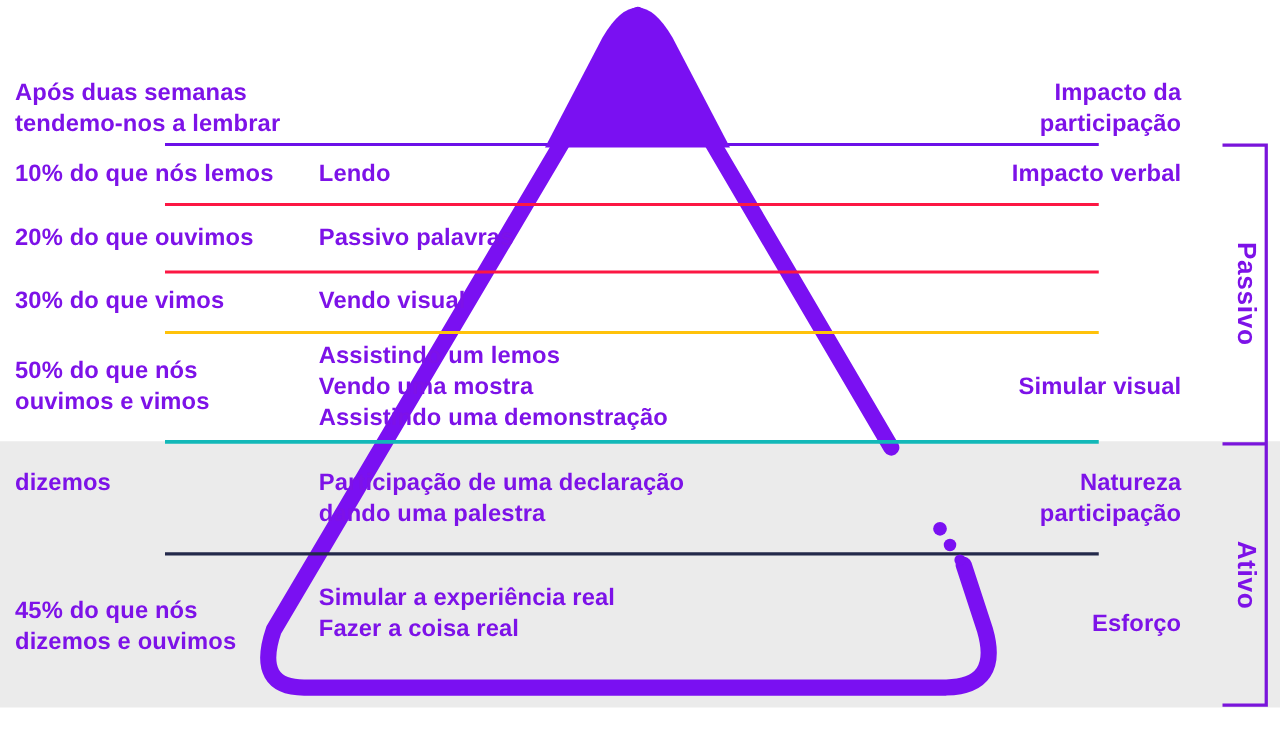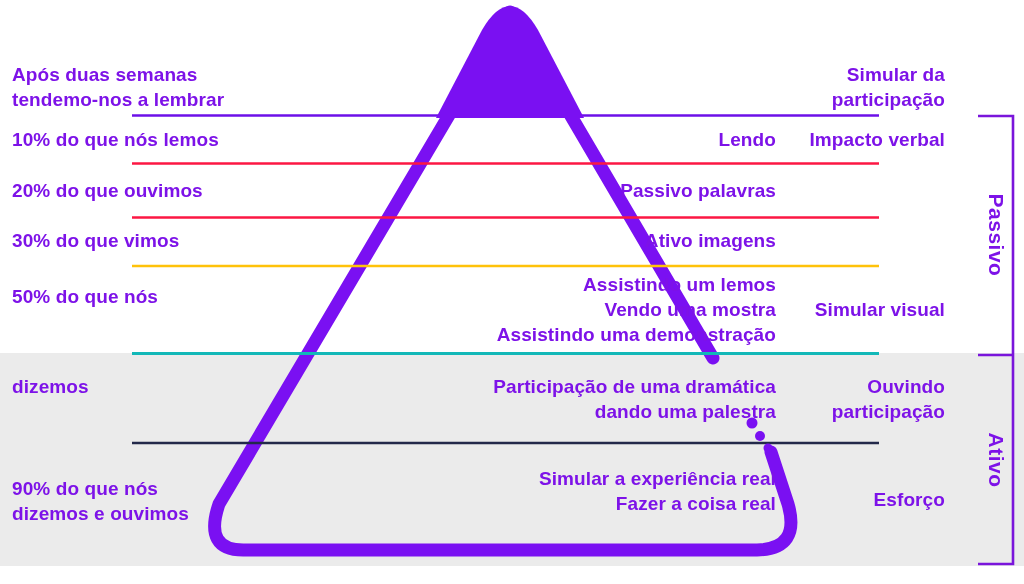--- a/index.html
+++ b/index.html
@@ -30,21 +30,21 @@
   }
   .txt {
     position: absolute;
     font-weight: 700;
     font-size: 19px;
     line-height: 25px;
     letter-spacing: 0.1px;
     color: var(--text-purple, #7d12e8);
   }
   .col-left  { left: 12px;  width: 300px; text-align: left; }
-  .col-center{ left: 266px; width: 510px; text-align: right; }
+  .col-center{ left: 255px; width: 510px; text-align: left; }
   .col-right { left: 645px; width: 300px; text-align: right; }
   .side-label {
     position: absolute;
     font-weight: 700;
     font-size: 21px;
     letter-spacing: 0.5px;
     color: var(--text-purple, #7d12e8);
     transform: translate(-50%, -50%) rotate(90deg);
     white-space: nowrap;
   }
@@ -74,21 +74,21 @@
     <circle cx="768" cy="448" r="4.5" fill="#7a10f2"></circle>
 
     <path d="M 978 116 L 1013 116 L 1013 564 L 978 564 M 1013 355 L 978 355" fill="none" stroke-width="2.6" stroke="#7a15db"></path>
   </svg>
 
   <div class="txt col-left" style="top:62px">
     <div>Após duas semanas</div>
     <div>tendemo-nos a lembrar</div>
   </div>
   <div class="txt col-right" style="top:62px">
-    <div>Simular da</div>
+    <div>Impacto da</div>
     <div>participação</div>
   </div>
 
   <div class="txt col-left" style="top:127px">
     <div>10% do que nós lemos</div>
   </div>
   <div class="txt col-center" style="top:127px">
     <div>Lendo</div>
   </div>
   <div class="txt col-right" style="top:127px">
@@ -99,49 +99,50 @@
     <div>20% do que ouvimos</div>
   </div>
   <div class="txt col-center" style="top:178px">
     <div>Passivo palavras</div>
   </div>
 
   <div class="txt col-left" style="top:228px">
     <div>30% do que vimos</div>
   </div>
   <div class="txt col-center" style="top:228px">
-    <div>Ativo imagens</div>
+    <div>Vendo visual</div>
   </div>
 
   <div class="txt col-left" style="top:284px">
     <div>50% do que nós</div>
+    <div>ouvimos e vimos</div>
   </div>
   <div class="txt col-center" style="top:272px">
     <div>Assistindo um lemos</div>
     <div>Vendo uma mostra</div>
     <div>Assistindo uma demonstração</div>
   </div>
   <div class="txt col-right" style="top:297px">
     <div>Simular visual</div>
   </div>
 
   <div class="txt col-left" style="top:374px">
     <div>dizemos</div>
   </div>
   <div class="txt col-center" style="top:374px">
-    <div>Participação de uma dramática</div>
+    <div>Participação de uma declaração</div>
     <div>dando uma palestra</div>
   </div>
   <div class="txt col-right" style="top:374px">
-    <div>Ouvindo</div>
+    <div>Natureza</div>
     <div>participação</div>
   </div>
 
   <div class="txt col-left" style="top:476px">
-    <div>90% do que nós</div>
+    <div>45% do que nós</div>
     <div>dizemos e ouvimos</div>
   </div>
   <div class="txt col-center" style="top:466px">
     <div>Simular a experiência real</div>
     <div>Fazer a coisa real</div>
   </div>
   <div class="txt col-right" style="top:487px">
     <div>Esforço</div>
   </div>
 

